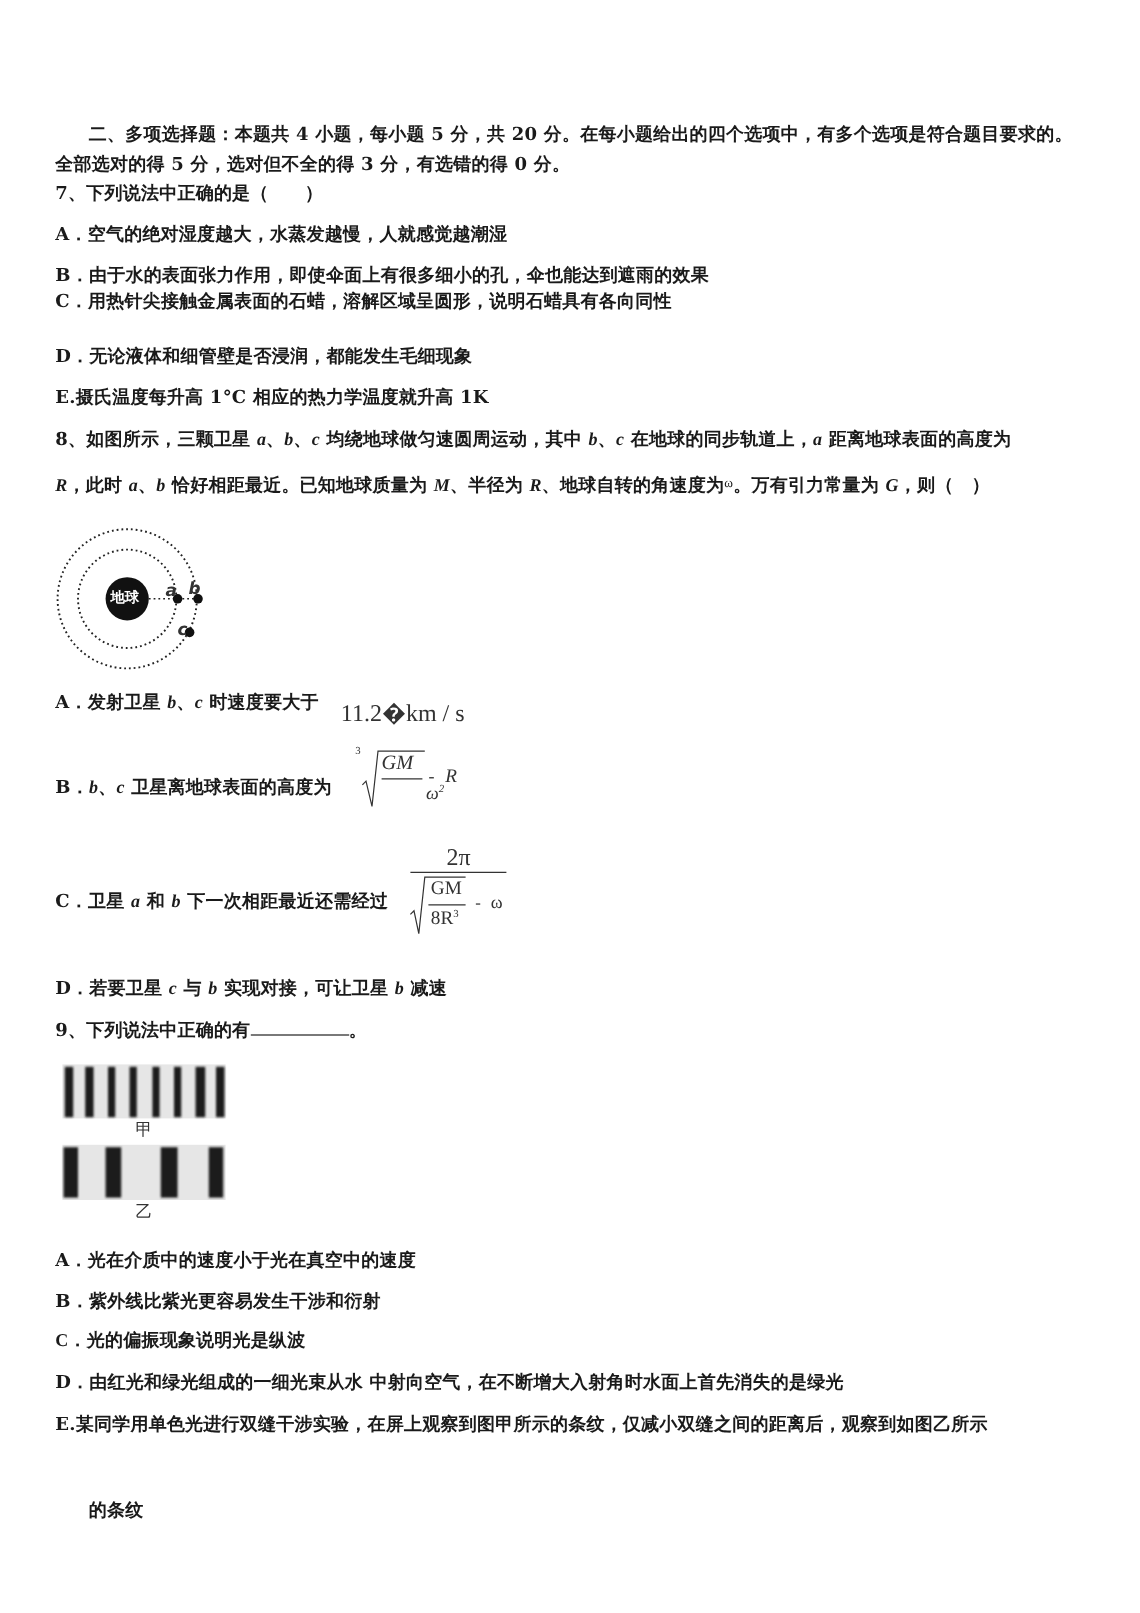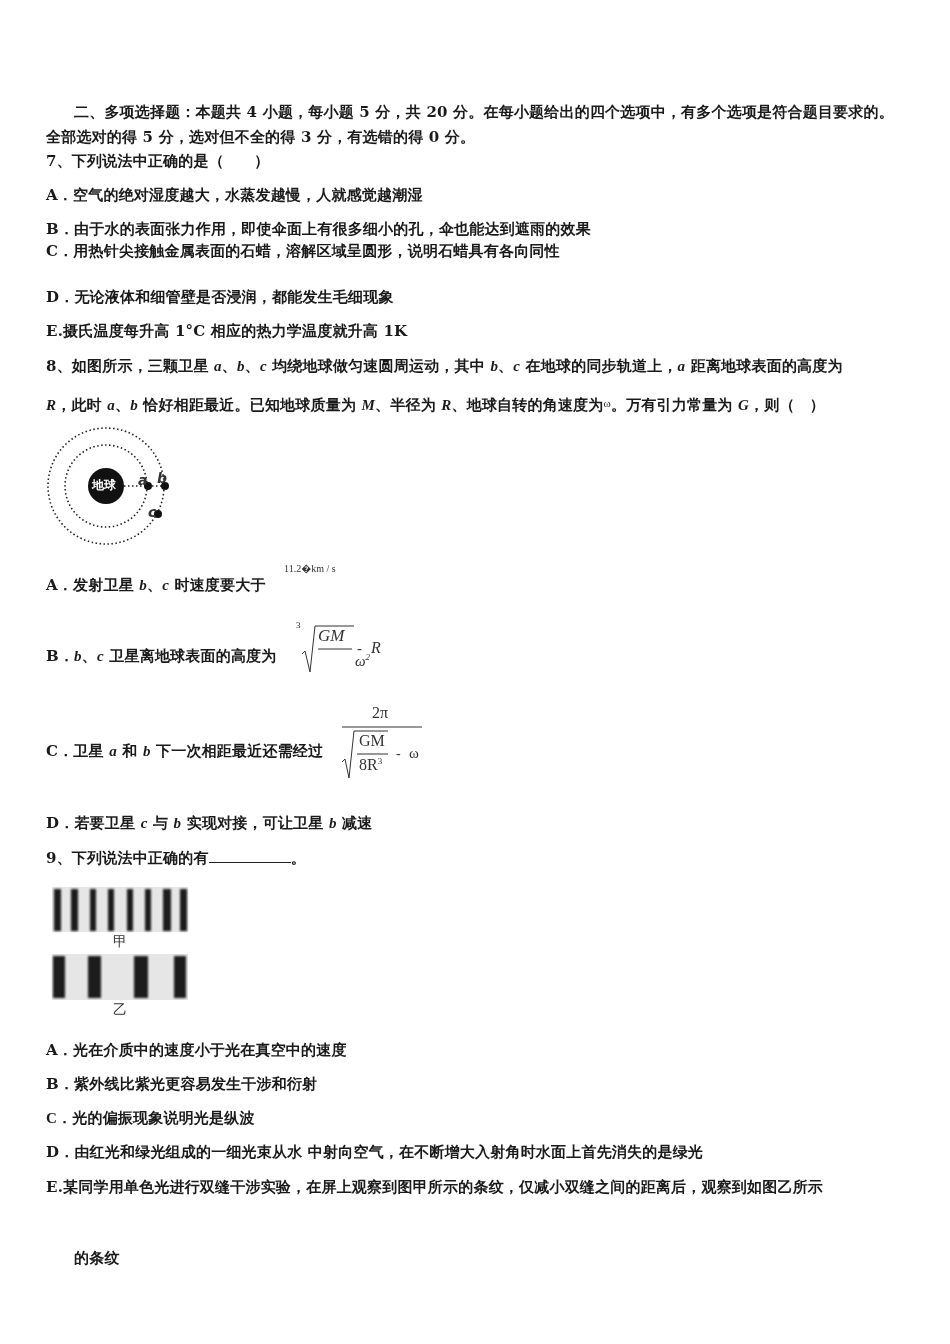--- a/index.html
+++ b/index.html
@@ -12,40 +12,40 @@
       position: absolute; left: 46px; white-space: nowrap;
       font-size: 15px; line-height: 20px; letter-spacing: 0.2px;
     }
     .bold { font-weight: bold; }
     .it { font-style: italic; font-family: "Liberation Serif", serif; font-weight: bold; }
     .sym { font-family: "Liberation Serif", serif; font-weight: normal; }
     .math { font-family: "Liberation Serif", serif; font-weight: normal; color: #333; }
     .blank { display: inline-block; width: 82px; border-bottom: 1px solid #222; height: 14px; vertical-align: baseline; }
 
     
-    .f-a { position: absolute; left: 284px; top: 561px; font-size: 10px; }
+    .f-a { position: absolute; left: 284px; top: 580px; font-size: 20px; }
     .f-b { position: absolute; left: 296px; top: 620px; width: 100px; height: 56px; }
     .f-b .idx { position: absolute; left: 0; top: 0; font-size: 9px; }
     .f-b svg { position: absolute; left: 0; top: 0; }
     .f-b .num { position: absolute; left: 22px; top: 6px; font-size: 17px; font-style: italic; }
     .f-b .den { position: absolute; left: 27px; top: 32px; font-size: 15px; font-style: italic; margin-left: 32px; }
     .f-b .den sup { font-size: 9px; }
     .f-b .minus { position: absolute; left: 61px; top: 20px; font-size: 15px; }
     .f-b .r { position: absolute; left: 75px; top: 19px; font-size: 16px; font-style: italic; }
 
     .f-c { position: absolute; left: 340px; top: 702px; width: 100px; height: 80px; }
     .f-c svg { position: absolute; left: 0; top: 0; }
-    .f-c .top { position: absolute; left: 32px; top: 2px; font-size: 16px; }
+    .f-c .top { position: absolute; left: 32px; top: 2px; font-size: 20px; }
     .f-c .num { position: absolute; left: 19px; top: 30px; font-size: 16px; }
     .f-c .den { position: absolute; left: 19px; top: 54px; font-size: 16px; }
     .f-c .den sup { font-size: 9px; }
     .f-c .minus { position: absolute; left: 56px; top: 44px; font-size: 14px; }
     .f-c .w { position: absolute; left: 69px; top: 43px; font-size: 15px; }
 
-    .fig-orbit { position: absolute; left: 44px; top: 424px; }
+    .fig-orbit { position: absolute; left: 44px; top: 437px; }
     .fig-fringe { position: absolute; left: 50px; top: 884px; }
     .caption { position: absolute; font-size: 14px; font-family: "DejaVu Sans", sans-serif; color: #333; }
   </style>
 </head>
 <body>
 
 <div class="line bold" style="top:102px;margin-left:28px;">二、多项选择题：本题共 4 小题，每小题 5 分，共 20 分。在每小题给出的四个选项中，有多个选项是符合题目要求的。</div>
 <div class="line bold" style="top:127px;">全部选对的得 5 分，选对但不全的得 3 分，有选错的得 0 分。</div>
 
 <div class="line bold" style="top:151px;">7、下列说法中正确的是（　　）</div>

